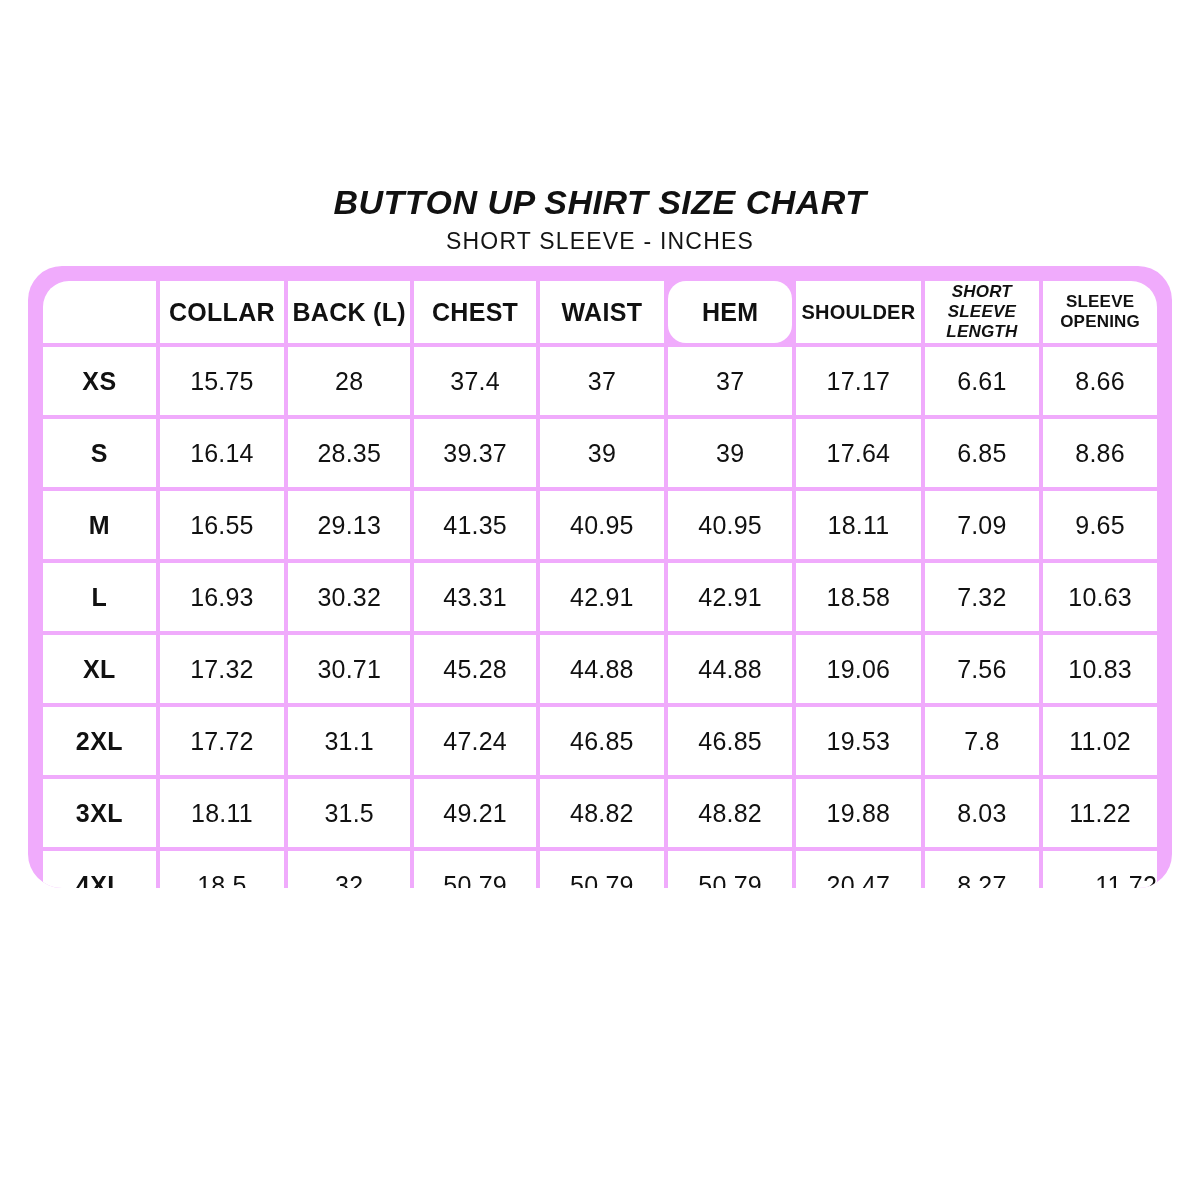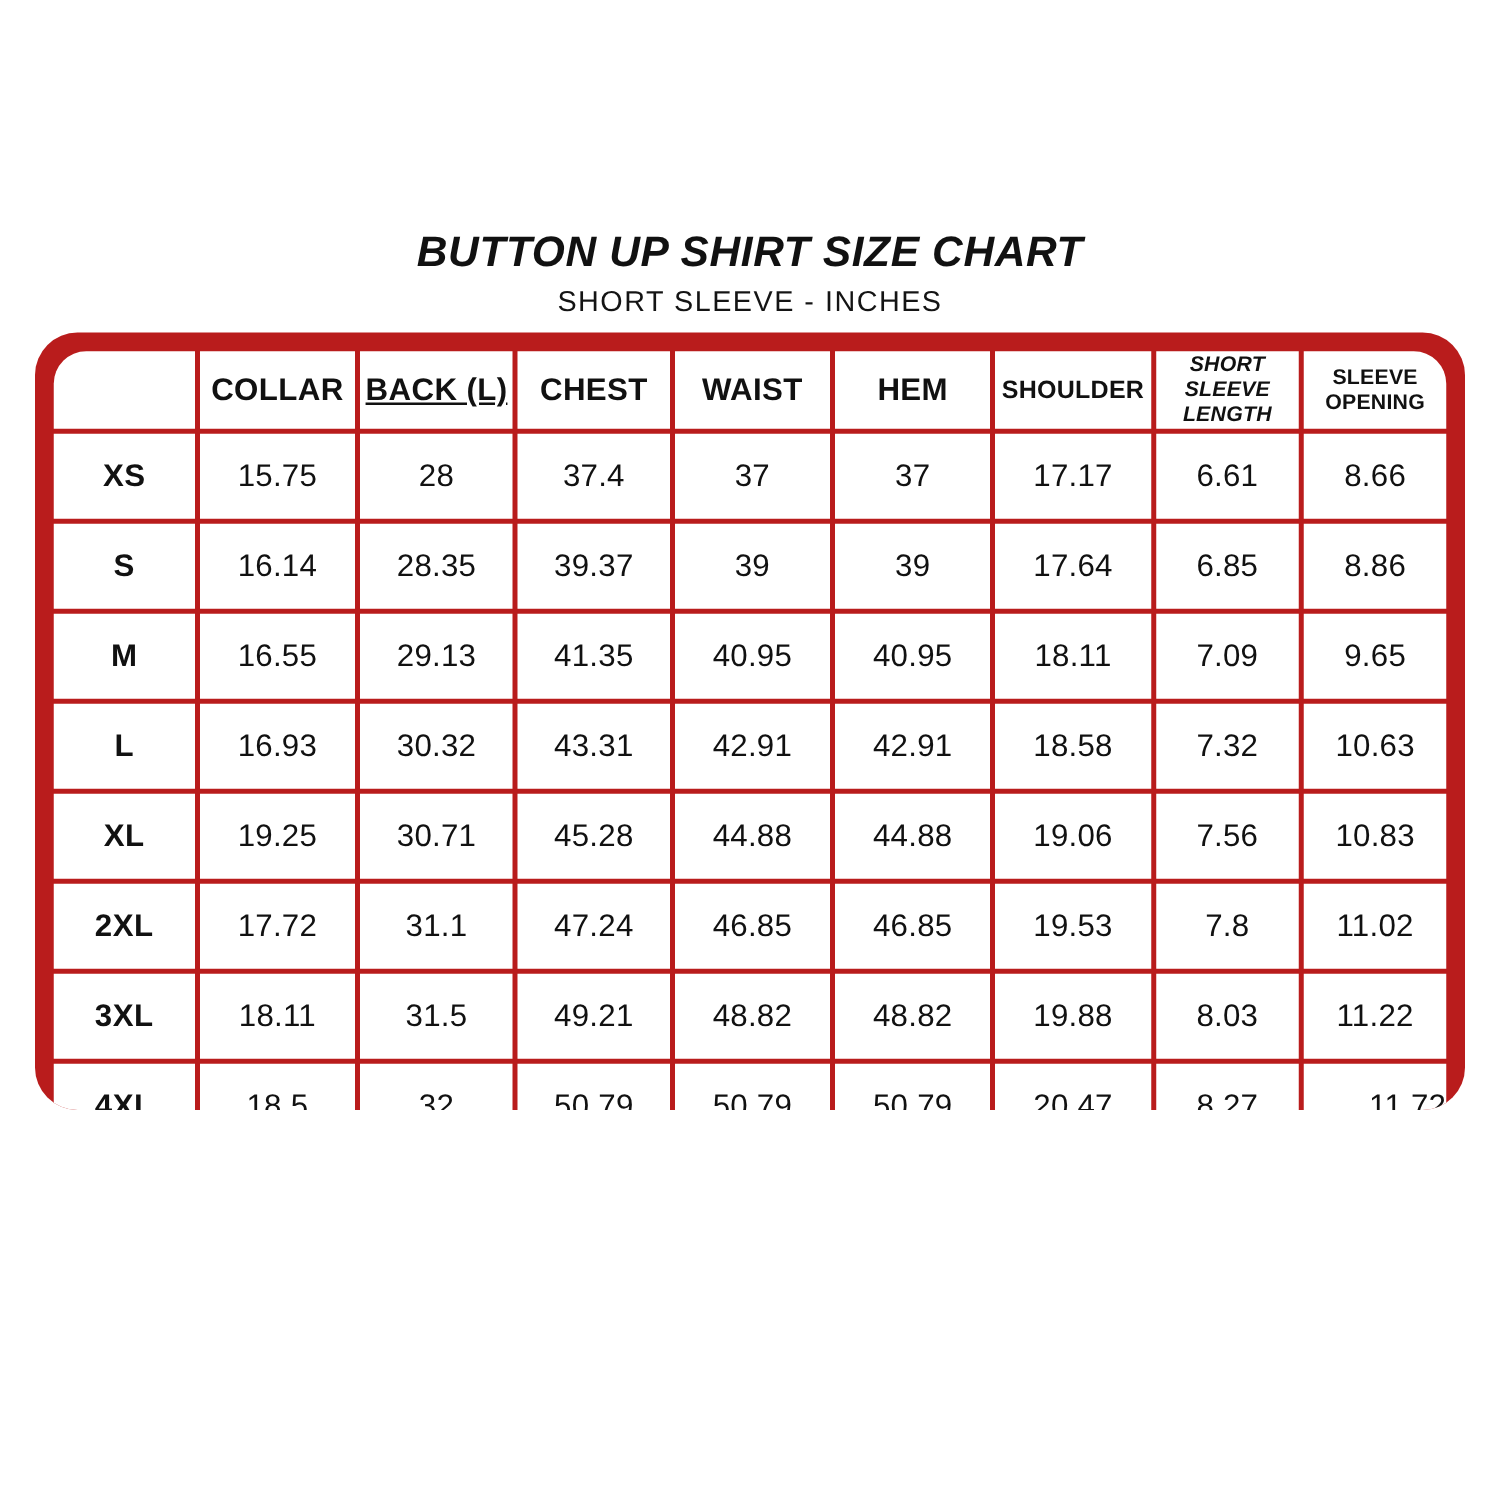--- a/index.html
+++ b/index.html
@@ -50,21 +50,21 @@
     white-space: nowrap;
   }
 
   
   .table-frame {
     position: absolute;
     left: 28px;
     top: 266px;
     width: 1144px;
     height: 622px;
-    background: #b91c1c;
+    background: #f0abfc;
     border-radius: 34px;
     box-sizing: border-box;
     padding: 11px;
     overflow: hidden;
   }
 
   table.size-chart {
     width: 100%;
     height: 100%;
     border-collapse: separate;
@@ -151,24 +151,24 @@
     <h1 class="chart-title">BUTTON UP SHIRT SIZE CHART</h1>
     <p class="chart-subtitle">SHORT SLEEVE - INCHES</p>
   </div>
 
   <div class="table-frame">
     <table class="size-chart">
       <thead>
         <tr>
           <th class="corner-cell" style="width: 10.424%;"></th>
           <th style="width: 11.4841%;">COLLAR</th>
-          <th style="width: 11.3074%; text-decoration: underline;">BACK (L)</th>
+          <th style="width: 11.3074%;">BACK (L)</th>
           <th style="width: 11.2191%;">CHEST</th>
           <th style="width: 11.4841%;">WAIST</th>
-          <th style="width: 11.4841%;">HEM</th>
+          <th style="width: 11.4841%; border-radius: 18px;">HEM</th>
           <th class="sm" style="width: 11.4841%;">SHOULDER</th>
           <th class="xsm" style="width: 10.6007%; font-style: italic;">
             <span class="hl-line">SHORT</span>
             <span class="hl-line">SLEEVE</span>
             <span class="hl-line">LENGTH</span>
           </th>
           <th class="xsm last-head" style="width: 10.5124%;">
             <span class="hl-line">SLEEVE</span>
             <span class="hl-line">OPENING</span>
           </th>
@@ -214,21 +214,21 @@
           <td class="val-cell">30.32</td>
           <td class="val-cell">43.31</td>
           <td class="val-cell">42.91</td>
           <td class="val-cell">42.91</td>
           <td class="val-cell">18.58</td>
           <td class="val-cell">7.32</td>
           <td class="val-cell last-col">10.63</td>
         </tr>
         <tr>
           <td class="size-cell">XL</td>
-          <td class="val-cell">19.25</td>
+          <td class="val-cell">17.32</td>
           <td class="val-cell">30.71</td>
           <td class="val-cell">45.28</td>
           <td class="val-cell">44.88</td>
           <td class="val-cell">44.88</td>
           <td class="val-cell">19.06</td>
           <td class="val-cell">7.56</td>
           <td class="val-cell last-col">10.83</td>
         </tr>
         <tr>
           <td class="size-cell">2XL</td>

